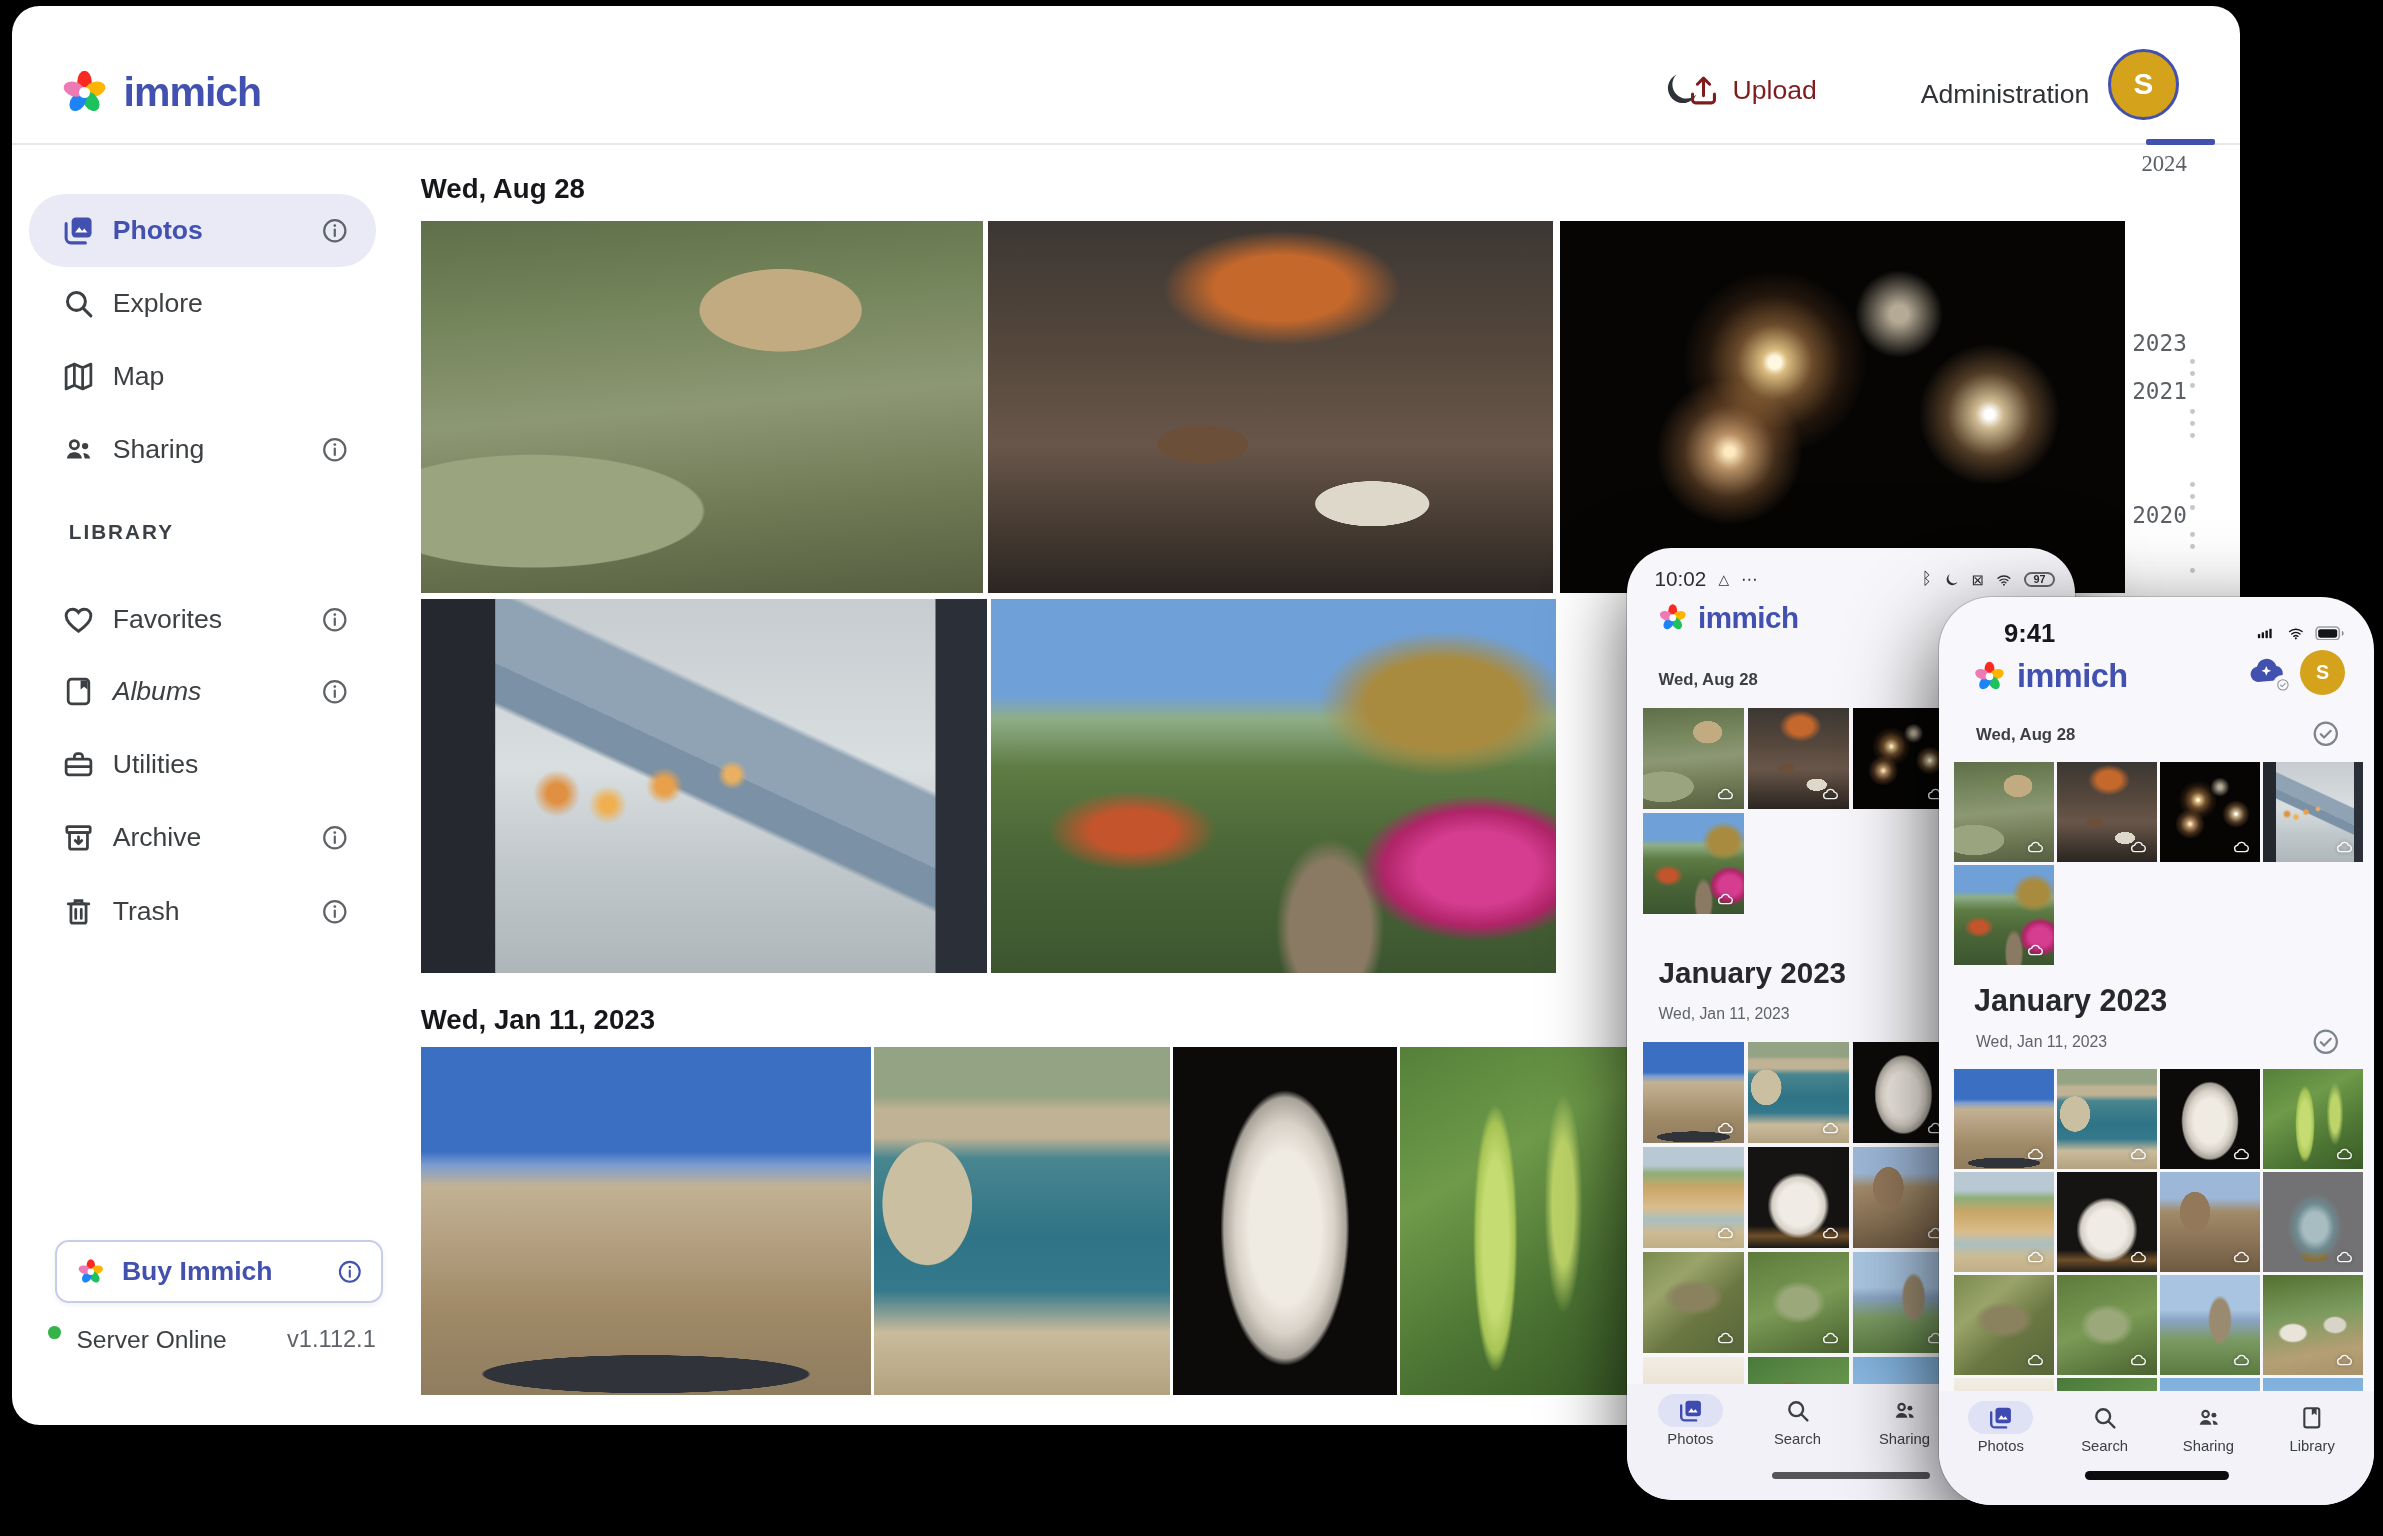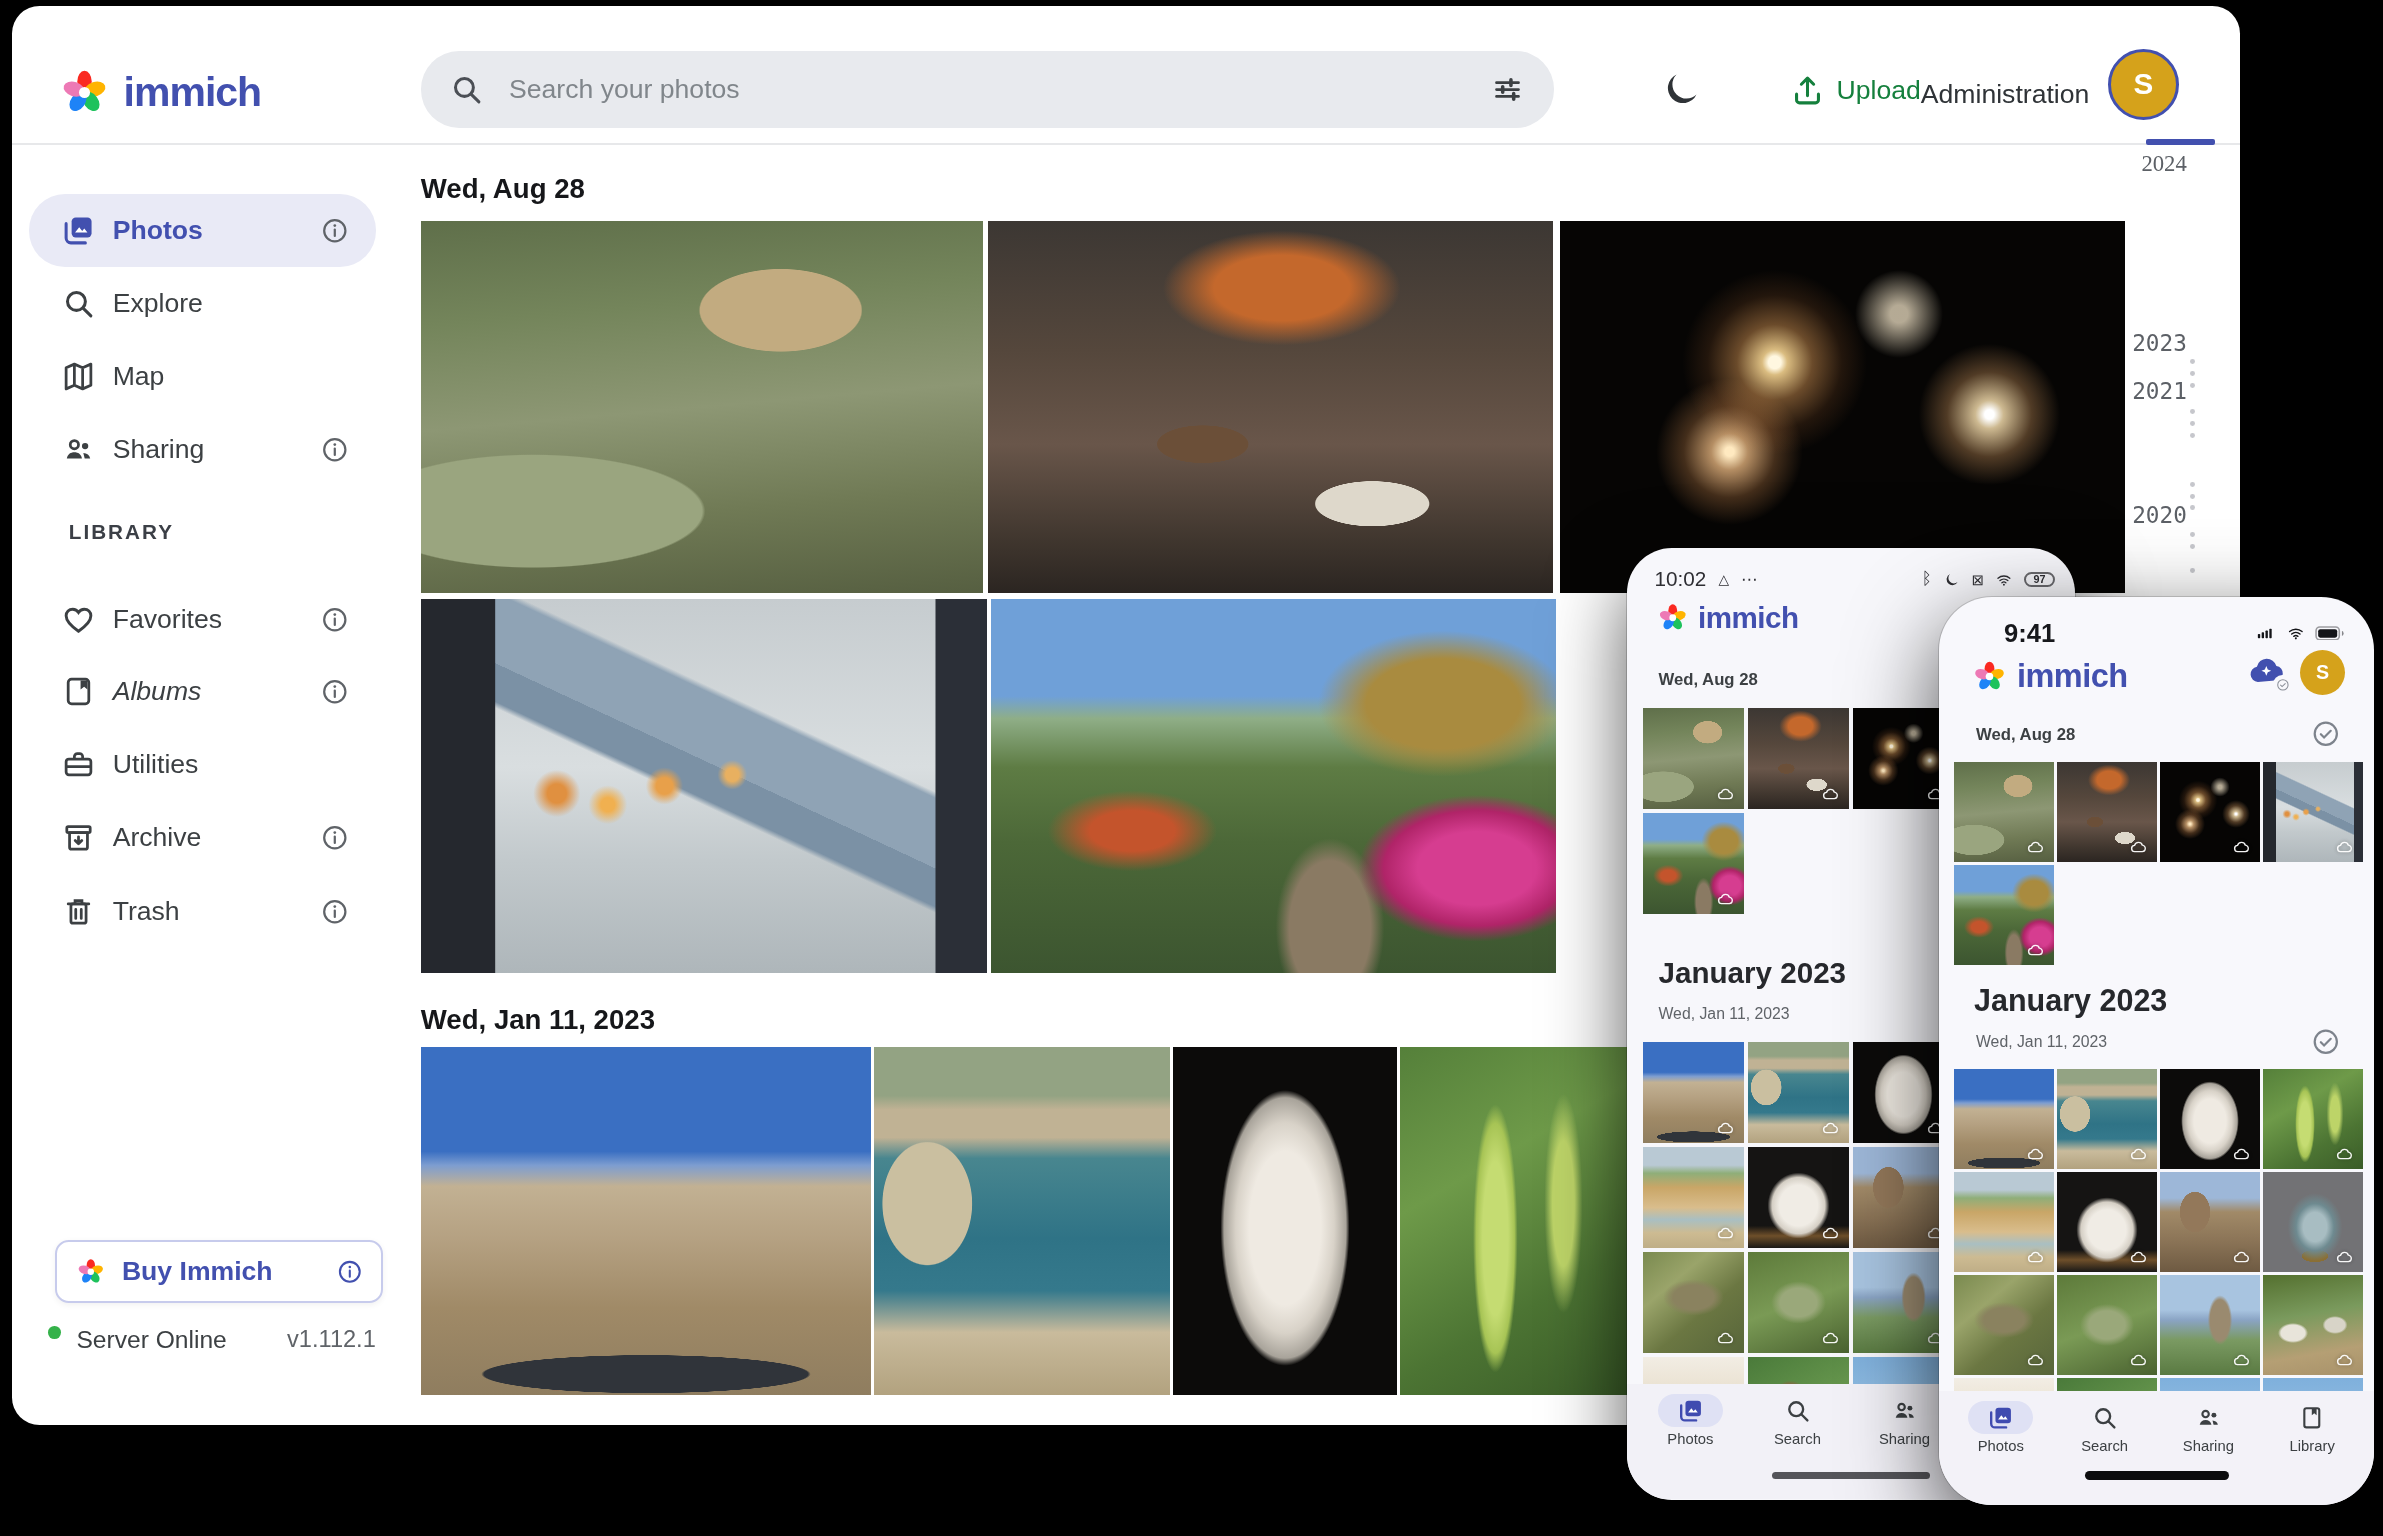--- a/index.html
+++ b/index.html
@@ -10,21 +10,21 @@
   .logo{position:absolute;left:47px;top:61px;display:flex;align-items:center;gap:13.8px}
   .flower{display:inline-flex}
   .flower svg{width:100%;height:100%}
   .logo .flower{width:51px;height:51px}
   .logo-text{font-size:41px;font-weight:700;color:#4250af;letter-spacing:-1px}
   #searchbar{position:absolute;left:409px;top:45px;width:1133px;height:77px;border-radius:38px;background:#e8eaee;display:flex;align-items:center;padding:0 29.6px;box-sizing:border-box}
   #searchbar .sico{width:33px;height:33px;color:#4b4f55;display:inline-flex}
   #search-ph{margin-left:25.6px;font-size:26.6px;color:#80868b;flex:1}
   #searchbar .fico{width:33px;height:33px;color:#3c4043;display:inline-flex}
   #moon-btn{position:absolute;left:1649px;top:63px;width:41px;height:41px;color:#2f3337;display:inline-flex;cursor:pointer}
-  #upload-btn{position:absolute;left:1778px;top:67px;display:flex;align-items:center;gap:11.8px;color:#15803d}
+  #upload-btn{position:absolute;left:1674px;top:67px;display:flex;align-items:center;gap:11.8px;color:#7f1d1d}
   #upload-btn .uico{width:35px;height:35px;display:inline-flex}
   #upload-btn .ulabel{font-size:26.6px;font-weight:500}
   #admin-btn{position:absolute;left:1909px;top:73px;font-size:26.6px;font-weight:500;color:#2f3337}
   #avatar{position:absolute;left:2096px;top:43px;width:71px;height:71px;border-radius:50%;background:#d5a21b;border:3.9px solid #4250af;box-sizing:border-box;display:flex;align-items:center;justify-content:center;color:#fff;font-size:29.6px;font-weight:700}
   #hdr-divider{position:absolute;left:0;top:137px;width:2228px;height:2px;background:#e7e8ea}
   #year-marker{position:absolute;left:2134px;top:133px;width:69px;height:5.9px;background:#4250af;border-radius:2px}
   
   .side-item{position:absolute;left:17.7px;width:347px;height:73px;display:flex;align-items:center;padding-left:32.5px;box-sizing:border-box;cursor:pointer}
   .side-item.active{background:#e9eaf6;border-radius:36px}
   .sicon{width:33px;height:33px;display:inline-flex;color:#3c4043;flex:0 0 auto}
@@ -142,35 +142,20 @@
             <ellipse cx="12" cy="6.8" rx="3.4" ry="5" fill="#fa2921"></ellipse>
             <ellipse cx="12" cy="6.8" rx="3.4" ry="5" fill="#ffb400" transform="rotate(72 12 12)"></ellipse>
             <ellipse cx="12" cy="6.8" rx="3.4" ry="5" fill="#1ec25c" transform="rotate(144 12 12)"></ellipse>
             <ellipse cx="12" cy="6.8" rx="3.4" ry="5" fill="#1e83f7" transform="rotate(216 12 12)"></ellipse>
             <ellipse cx="12" cy="6.8" rx="3.4" ry="5" fill="#ed79b5" transform="rotate(288 12 12)"></ellipse>
             <circle cx="12" cy="12" r="2.6" fill="#fff"></circle>
           </svg>
         </span>
       <span class="logo-text">immich</span>
     </div>
-    <div id="searchbar">
-      <span class="sico">
-          <svg viewBox="0 0 24 24" fill="none" stroke="currentColor" stroke-width="2.2" stroke-linecap="round">
-            <circle cx="10.5" cy="10.5" r="6.5"></circle>
-            <path d="M15.5 15.5L21 21"></path>
-          </svg>
-        </span>
-      <span id="search-ph">Search your photos</span>
-      <span class="fico">
-          <svg viewBox="0 0 24 24" fill="none" stroke="currentColor" stroke-width="2" stroke-linecap="round">
-            <path d="M4 7h16M4 12h16M4 17h16"></path>
-            <path d="M14.5 5v4M8.5 10v4M16.5 15v4" stroke-width="2.6"></path>
-          </svg>
-        </span>
-    </div>
     <span id="moon-btn">
         <svg viewBox="0 0 24 24">
           <path d="M20.8 14.9A8.8 8.8 0 1 1 9.1 3.2a7.2 7.2 0 0 0 11.7 11.7z" fill="currentColor"></path>
         </svg>
       </span>
     <div id="upload-btn">
       <span class="uico">
           <svg viewBox="0 0 24 24" fill="none" stroke="currentColor" stroke-width="2.1" stroke-linecap="round" stroke-linejoin="round">
             <path d="M12 15.5V4M7.8 7.7L12 3.5l4.2 4.2M4.5 14.5v4a2 2 0 0 0 2 2h11a2 2 0 0 0 2-2v-4"></path>
           </svg>

